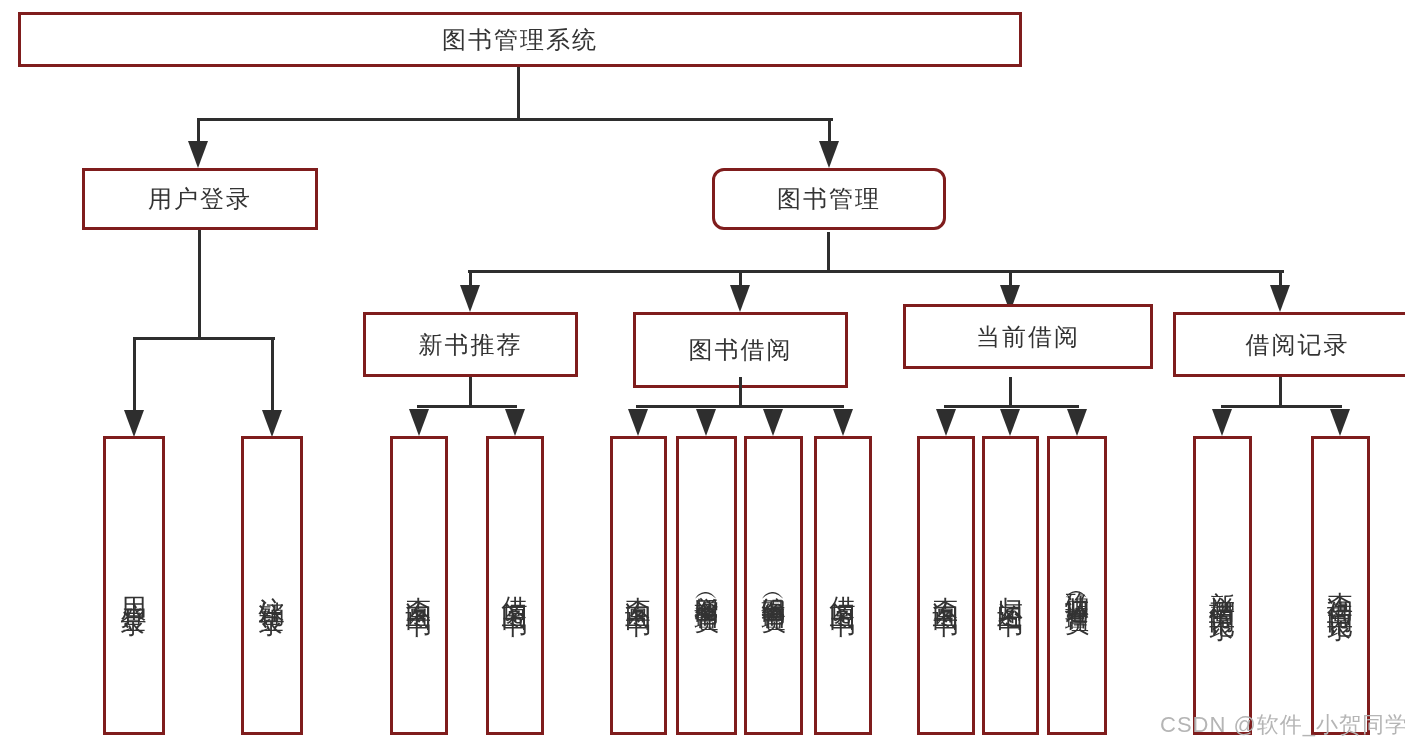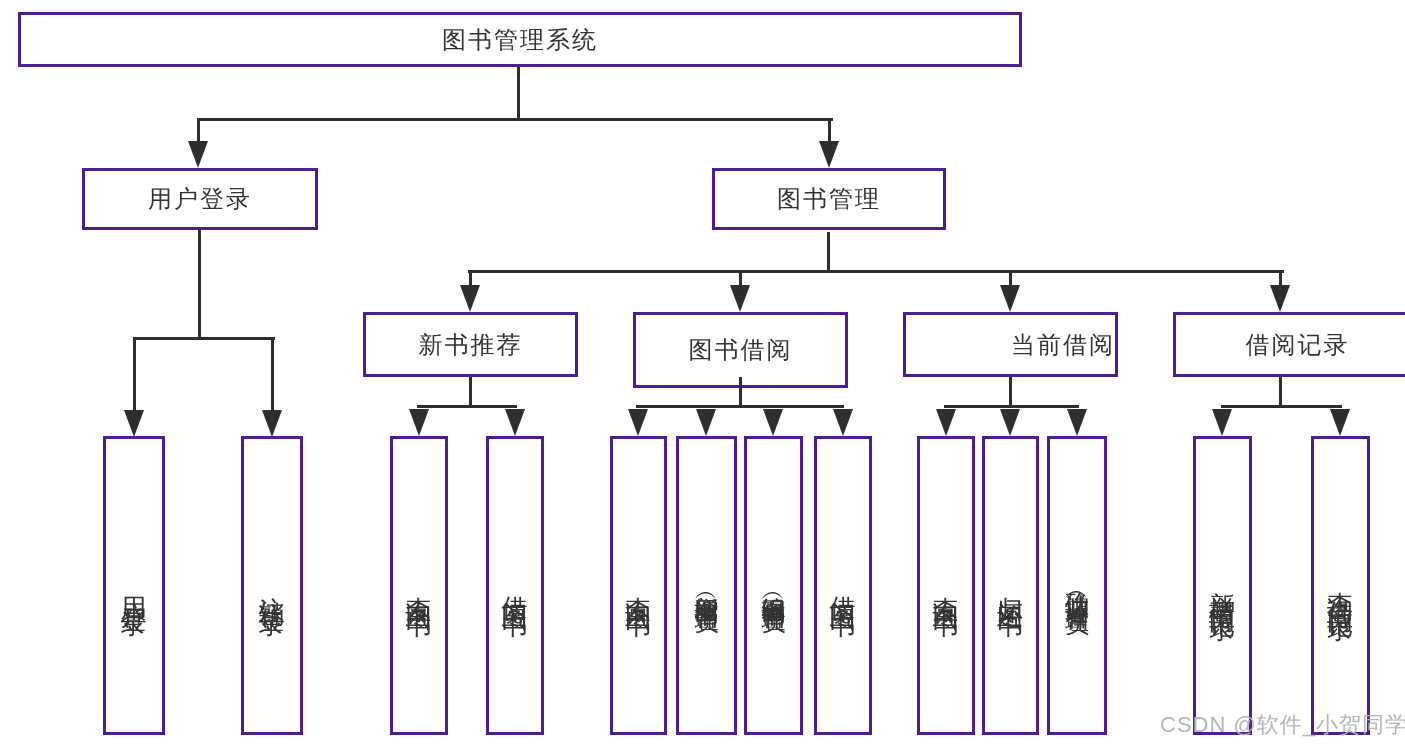--- a/index.html
+++ b/index.html
@@ -3,21 +3,21 @@
 <meta charset="utf-8">
 <style>
   html,body{margin:0;padding:0;background:#ffffff;}
   .canvas{
     position:relative;width:1405px;height:747px;background:#ffffff;
     font-family:"Liberation Sans","DejaVu Sans",sans-serif;
     color:#333333;overflow:hidden;
   }
   .box{
     position:absolute;box-sizing:border-box;background:#ffffff;
-    border:3px solid #4c1d95;display:flex;align-items:center;justify-content:center;
+    border:3px solid #7f1d1d;display:flex;align-items:center;justify-content:center;
   }
   .hlabel{font-size:24px;letter-spacing:2px;color:#333333;white-space:nowrap;}
   .vlabel{
     writing-mode:vertical-rl;text-orientation:mixed;
     font-size:26px;letter-spacing:5px;line-height:1;color:#333333;white-space:nowrap;
   }
   .hline,.vline{position:absolute;background:#2e2e2e;}
   .arrow{
     position:absolute;width:0;height:0;
     border-left:10px solid transparent;border-right:10px solid transparent;
@@ -40,21 +40,21 @@
   <div class="vline" style="left:517px;top:67px;width:3px;height:54px;"></div>
   <div class="hline" style="left:197px;top:118px;width:636px;height:3px;"></div>
   <div class="vline" style="left:197px;top:118px;width:3px;height:24px;"></div>
   <div class="vline" style="left:828px;top:118px;width:3px;height:24px;"></div>
   <div class="arrow" style="left:188px;top:141px;"></div>
   <div class="arrow" style="left:819px;top:141px;"></div>
 
   <div class="box" style="left:82px;top:168px;width:236px;height:62px;">
     <span class="hlabel">用户登录</span>
   </div>
-  <div class="box" style="left:712px;top:168px;width:234px;height:62px;">
+  <div class="box" style="left:712px;top:168px;width:234px;height:62px;border-radius:12px;">
     <span class="hlabel">图书管理</span>
   </div>
 
   <div class="vline" style="left:198px;top:230px;width:3px;height:110px;"></div>
   <div class="hline" style="left:133px;top:337px;width:142px;height:3px;"></div>
   <div class="vline" style="left:133px;top:337px;width:3px;height:74px;"></div>
   <div class="vline" style="left:271px;top:337px;width:3px;height:74px;"></div>
   <div class="arrow" style="left:124px;top:410px;"></div>
   <div class="arrow" style="left:262px;top:410px;"></div>
 
@@ -68,21 +68,21 @@
   <div class="arrow" style="left:730px;top:285px;"></div>
   <div class="arrow" style="left:1000px;top:285px;"></div>
   <div class="arrow" style="left:1270px;top:285px;"></div>
 
   <div class="box" style="left:363px;top:312px;width:215px;height:65px;">
     <span class="hlabel">新书推荐</span>
   </div>
   <div class="box" style="left:633px;top:312px;width:215px;height:76px;">
     <span class="hlabel">图书借阅</span>
   </div>
-  <div class="box" style="left:903px;top:312px;width:215px;height:65px;justify-content:flex-end;">
+  <div class="box" style="left:903px;top:304px;width:250px;height:65px;">
     <span class="hlabel">当前借阅</span>
   </div>
   <div class="box" style="left:1173px;top:312px;width:249px;height:65px;">
     <span class="hlabel">借阅记录</span>
   </div>
 
   <div class="vline" style="left:469px;top:377px;width:3px;height:31px;"></div>
   <div class="hline" style="left:417px;top:405px;width:100px;height:3px;"></div>
   <div class="arrow" style="left:409px;top:409px;"></div>
   <div class="arrow" style="left:505px;top:409px;"></div>

